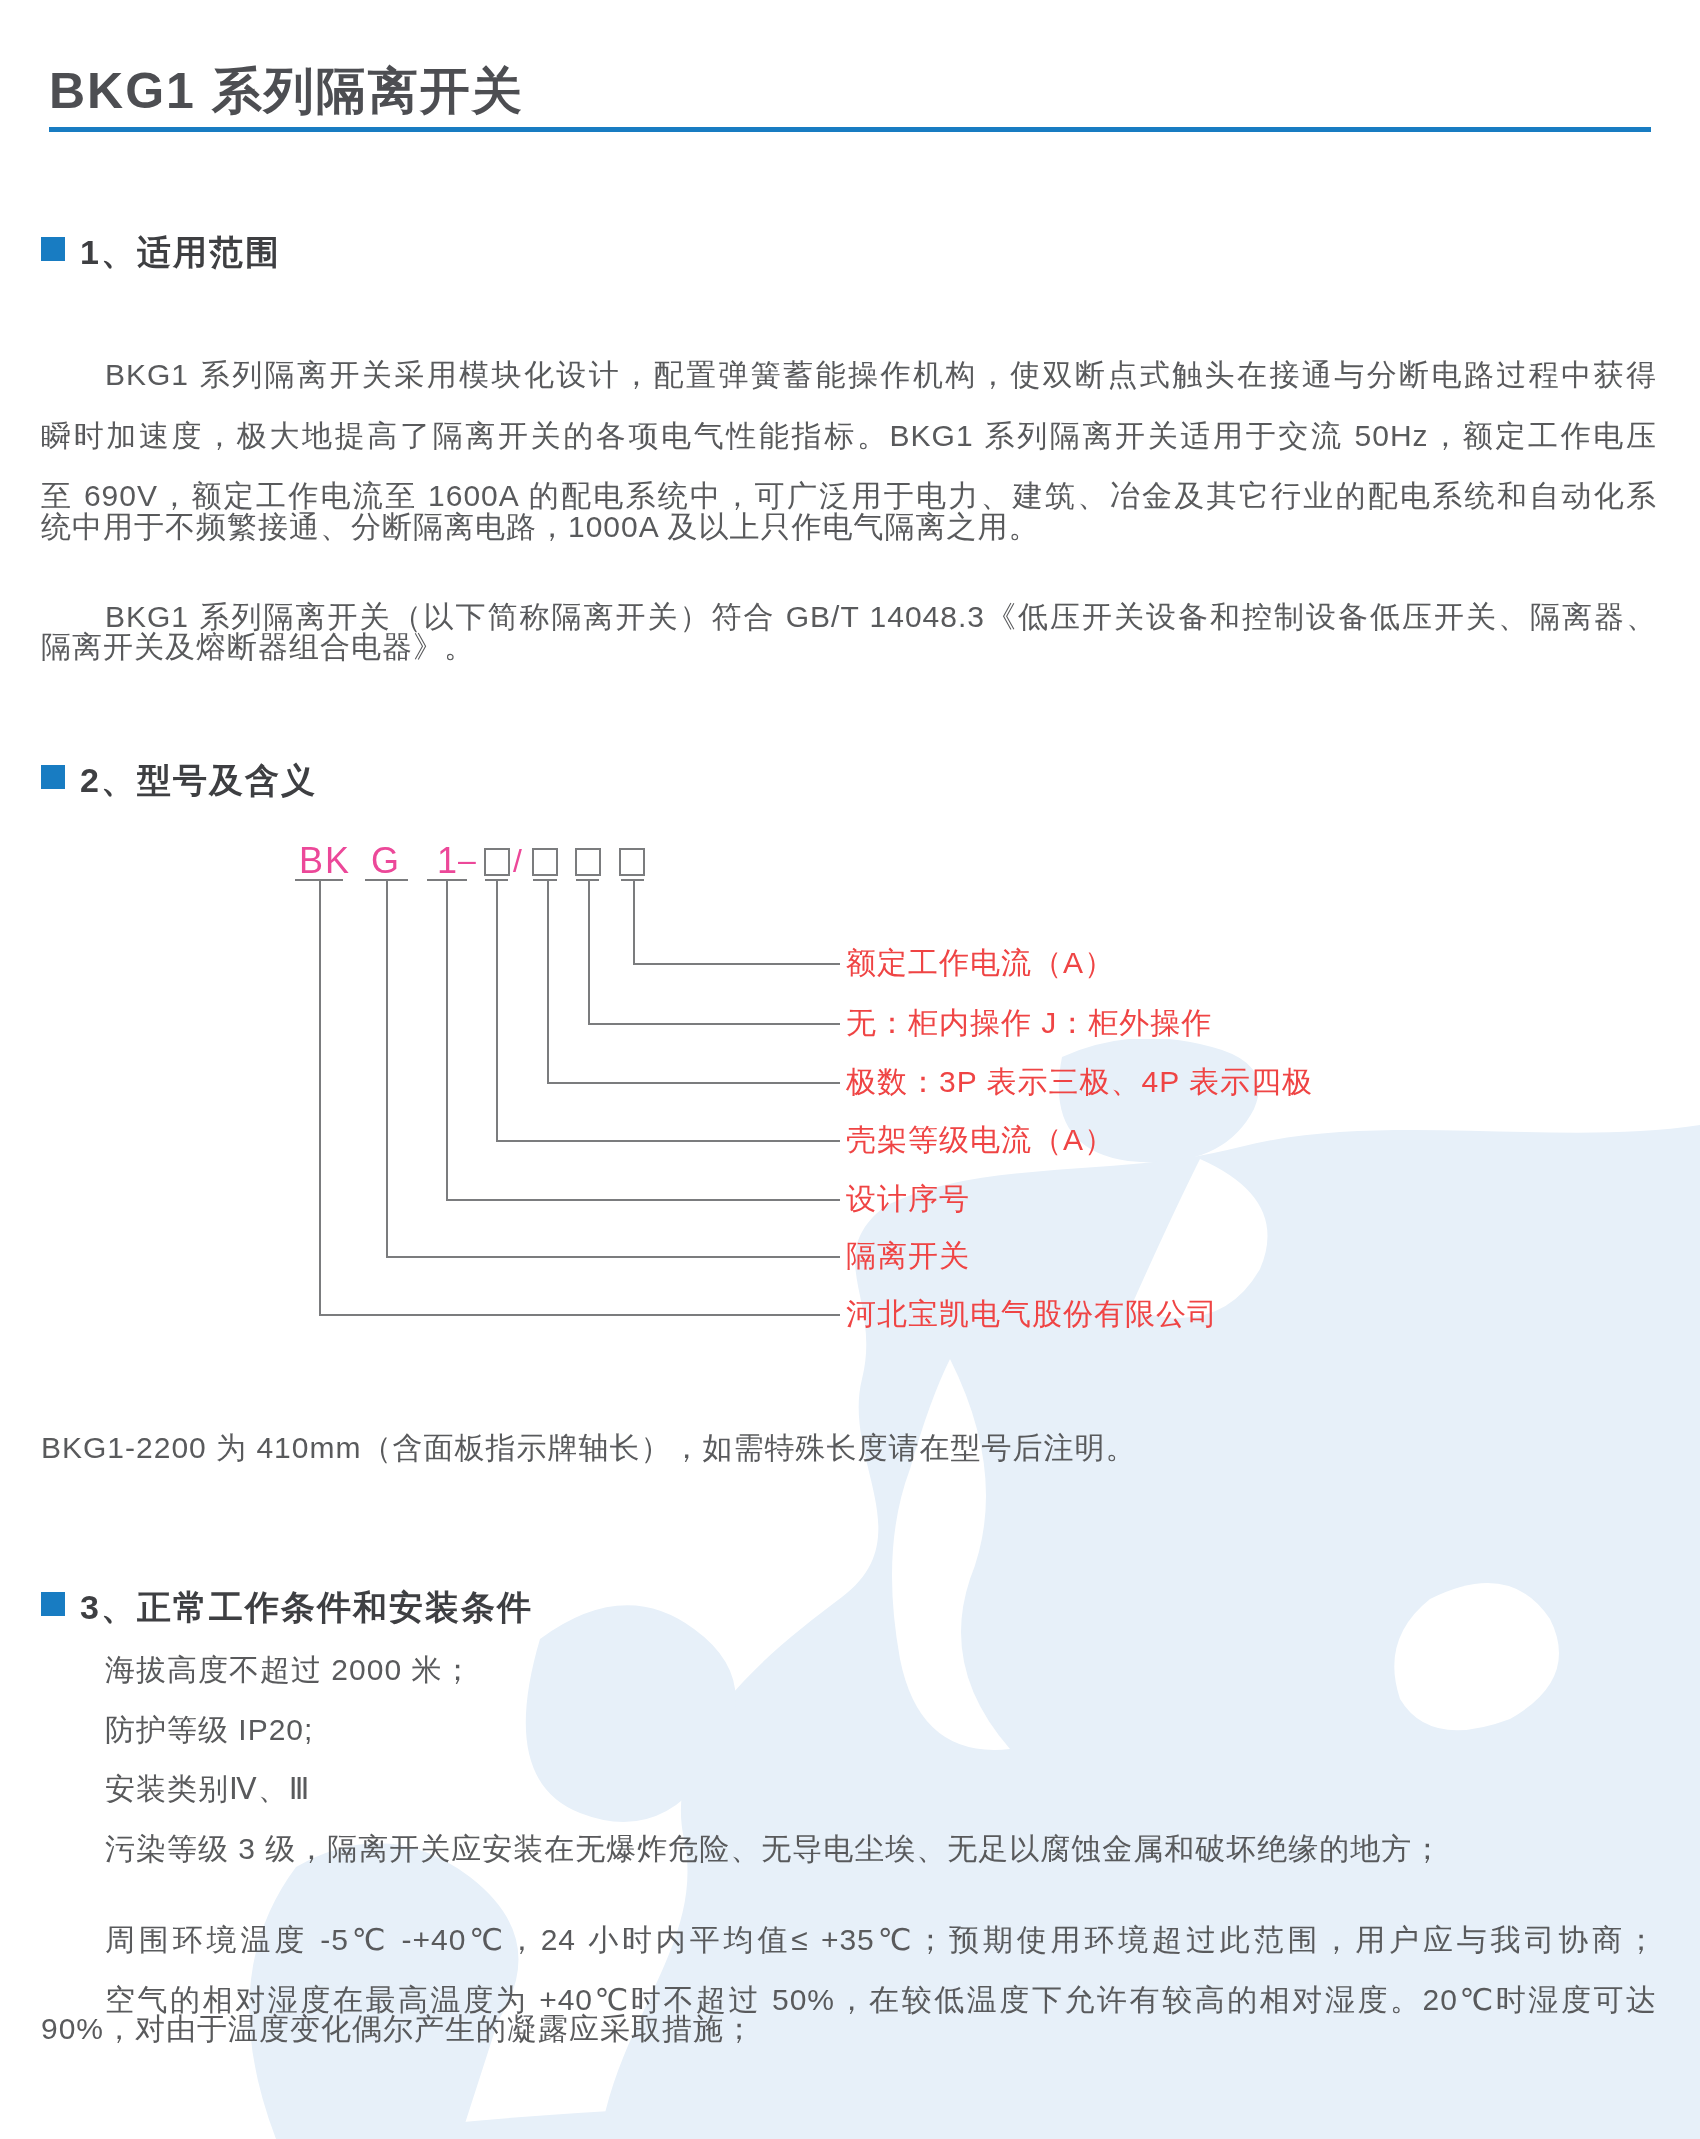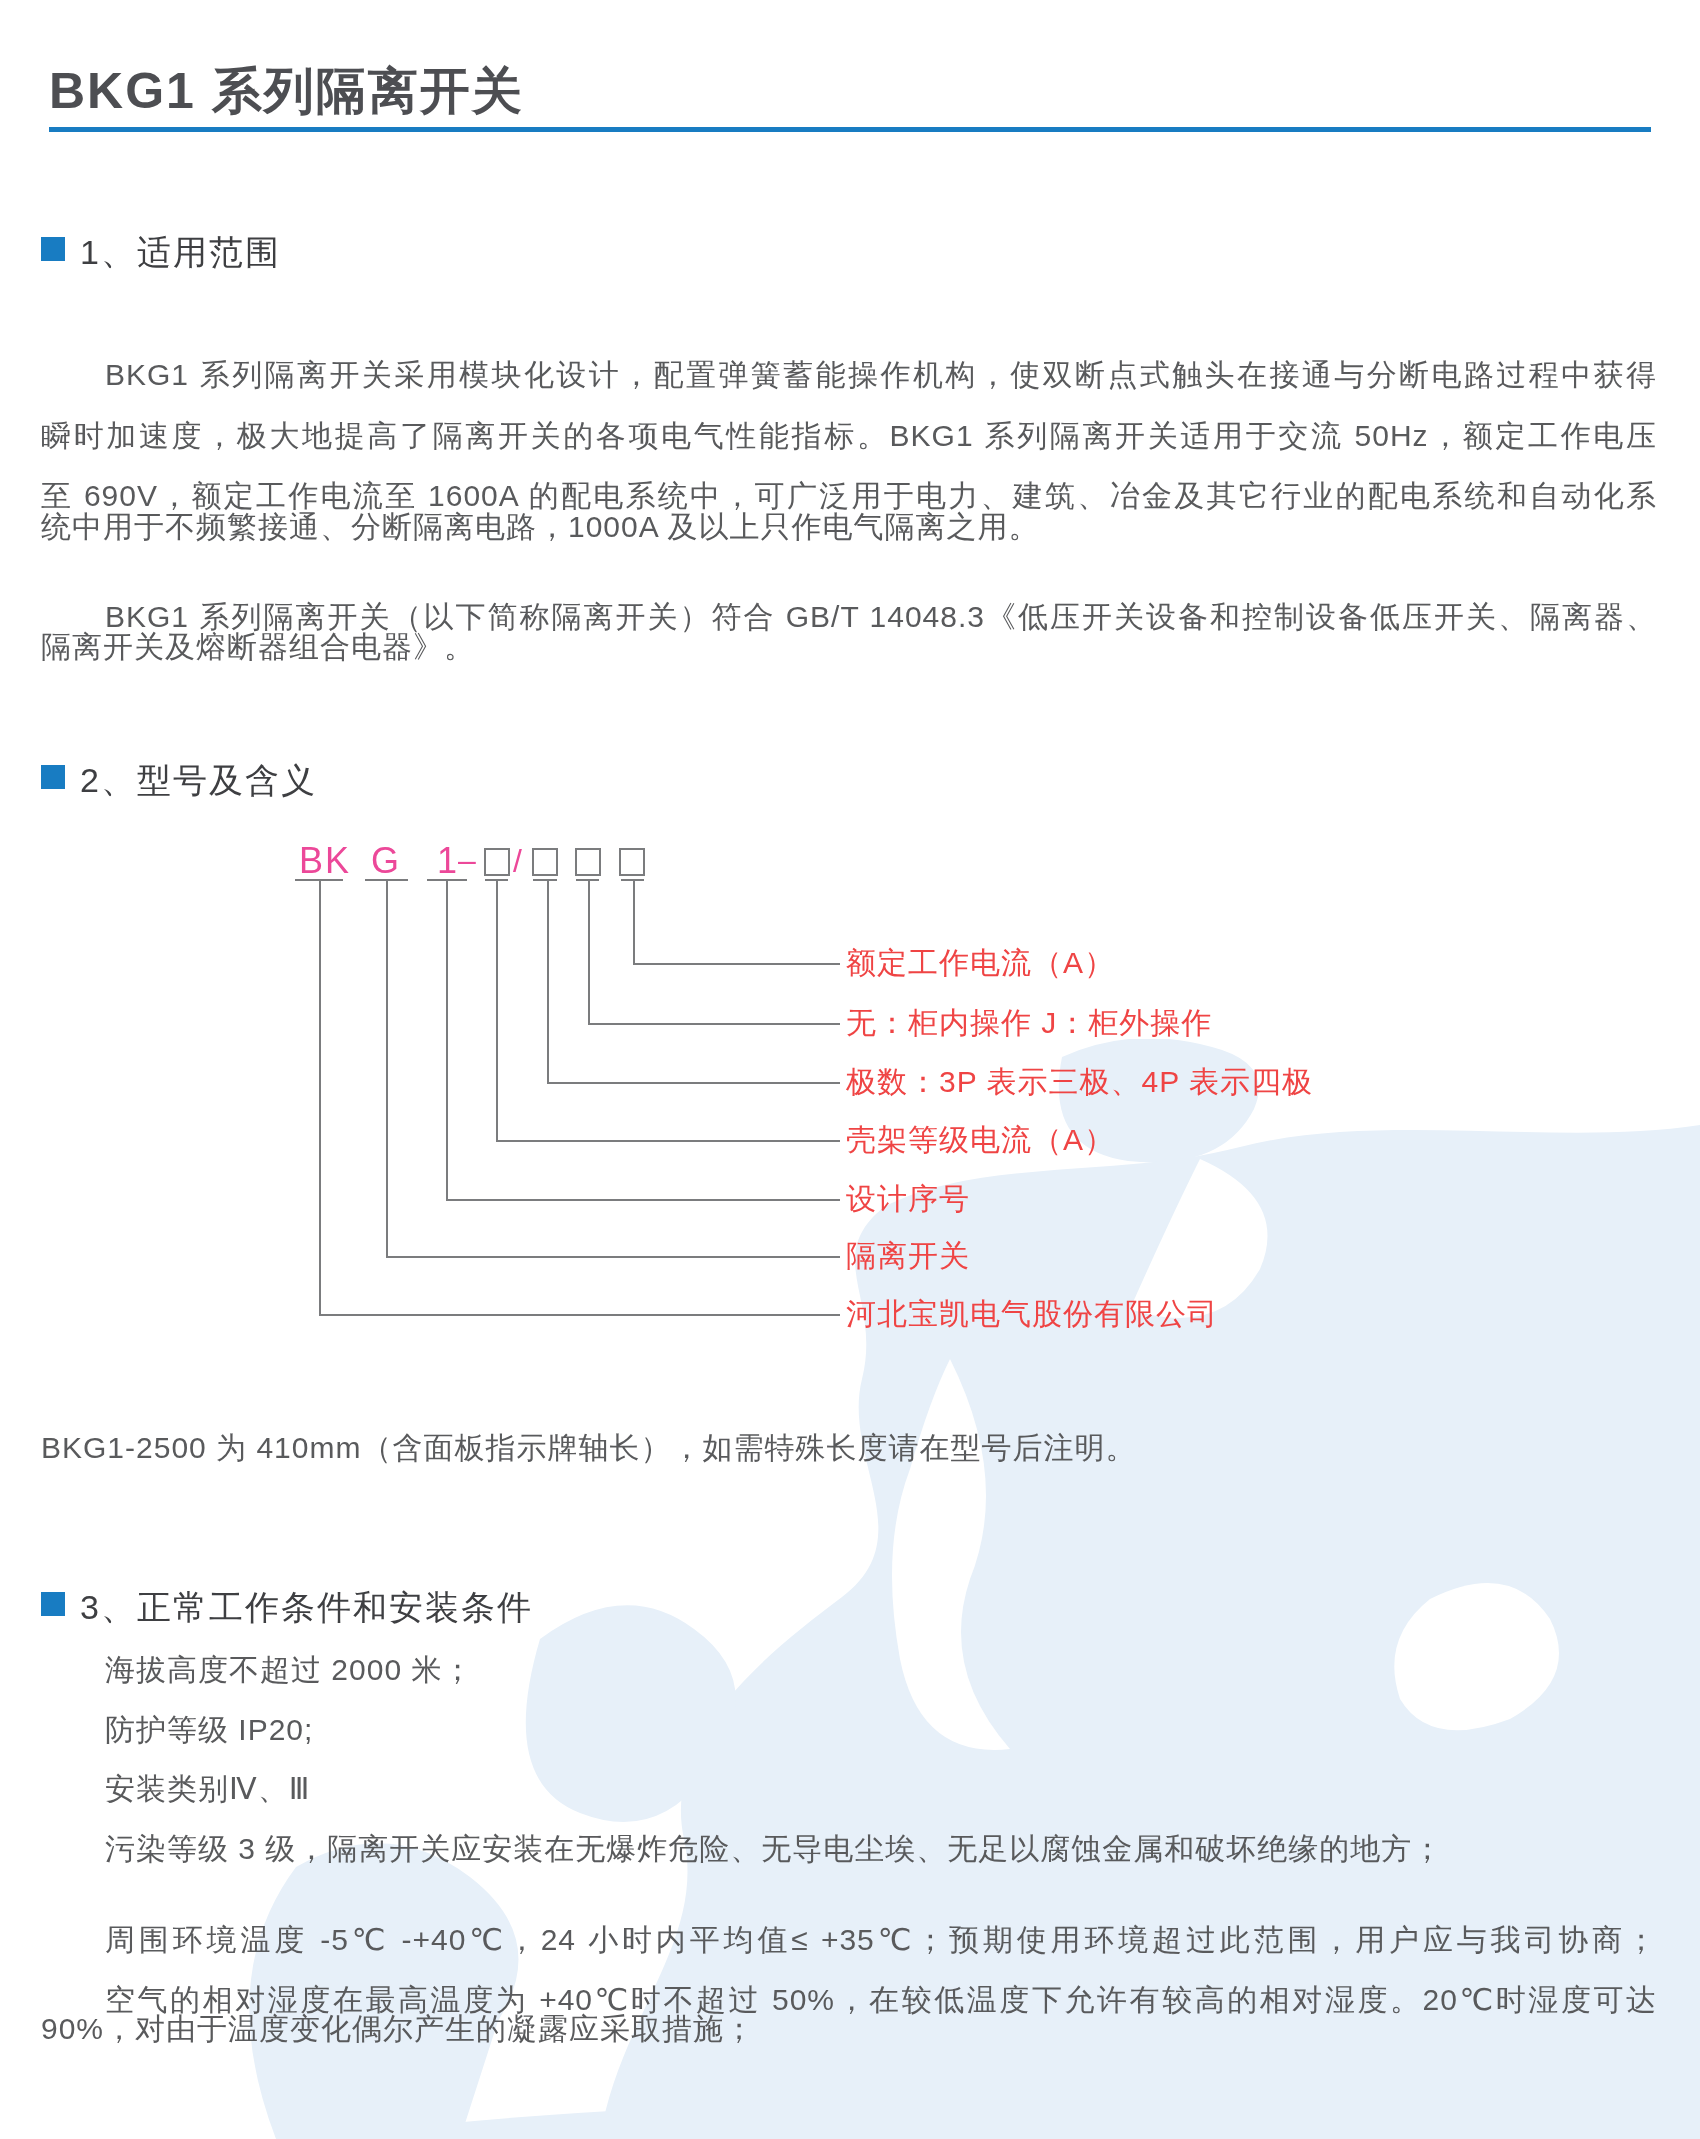--- a/index.html
+++ b/index.html
@@ -12,21 +12,21 @@
   .wm{position:absolute;left:0;top:1039px;z-index:0;}
   
   .title{
     position:absolute;left:49px;top:58px;font-size:50px;font-weight:bold;
     color:#4d4e52;letter-spacing:2px;white-space:nowrap;
   }
   .title-rule{position:absolute;left:49px;top:127px;width:1602px;height:5px;background:#187cc2;}
   
   .sq{position:absolute;left:41px;width:24px;height:24px;background:#187cc2;}
   .sec-head{
-    position:absolute;left:80px;font-size:34px;font-weight:normal;color:#3e3f42;
+    position:absolute;left:80px;font-size:34px;font-weight:bold;color:#3e3f42;
     letter-spacing:2px;white-space:nowrap;
   }
   
   .line{
     position:absolute;left:41px;width:1616px;font-size:30px;line-height:40px;
     color:#595a5c;letter-spacing:1px;white-space:nowrap;
   }
   .fill{white-space:normal;text-align:justify;text-align-last:justify;margin-top:30px;}
   .indent{text-indent:64px;}
   
@@ -102,21 +102,21 @@
     <div class="conn" style="left:319px;width:519px;height:433px"></div>
 
     <div class="dlabel" style="top:943px">额定工作电流（A）</div>
     <div class="dlabel" style="top:1003px">无：柜内操作 J：柜外操作</div>
     <div class="dlabel" style="top:1062px">极数：3P 表示三极、4P 表示四极</div>
     <div class="dlabel" style="top:1120px">壳架等级电流（A）</div>
     <div class="dlabel" style="top:1179px">设计序号</div>
     <div class="dlabel" style="top:1236px">隔离开关</div>
     <div class="dlabel" style="top:1294px">河北宝凯电气股份有限公司</div>
 
-    <div class="line" style="top:1428px">BKG1-2500 为 410mm（含面板指示牌轴长），如需特殊长度请在型号后注明。</div>
+    <div class="line" style="top:1428px">BKG1-2200 为 410mm（含面板指示牌轴长），如需特殊长度请在型号后注明。</div>
 
     <div class="sq" style="top:1592px"></div>
     <div class="sec-head" style="top:1585px">3、正常工作条件和安装条件</div>
     <div class="line indent" style="top:1650px">海拔高度不超过 2000 米；</div>
     <div class="line indent" style="top:1710px">防护等级 IP20;</div>
     <div class="line indent" style="top:1769px">安装类别Ⅳ、Ⅲ</div>
     <div class="line indent" style="top:1829px">污染等级 3 级，隔离开关应安装在无爆炸危险、无导电尘埃、无足以腐蚀金属和破坏绝缘的地方；</div>
     <div class="line fill indent" style="top:1890px">周围环境温度 -5℃ -+40℃，24 小时内平均值≤ +35℃；预期使用环境超过此范围，用户应与我司协商；</div>
     <div class="line fill indent" style="top:1950px">空气的相对湿度在最高温度为 +40℃时不超过 50%，在较低温度下允许有较高的相对湿度。20℃时湿度可达</div>
     <div class="line" style="top:2009px">90%，对由于温度变化偶尔产生的凝露应采取措施；</div>

